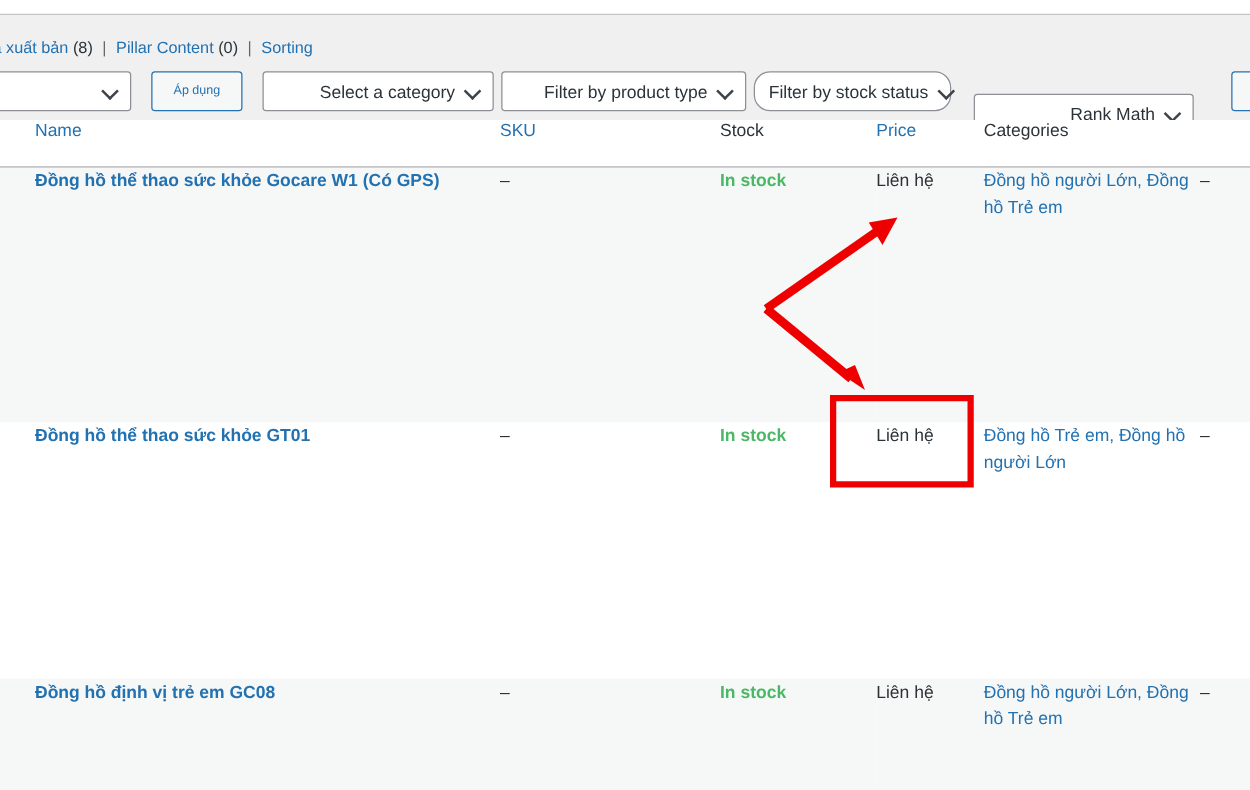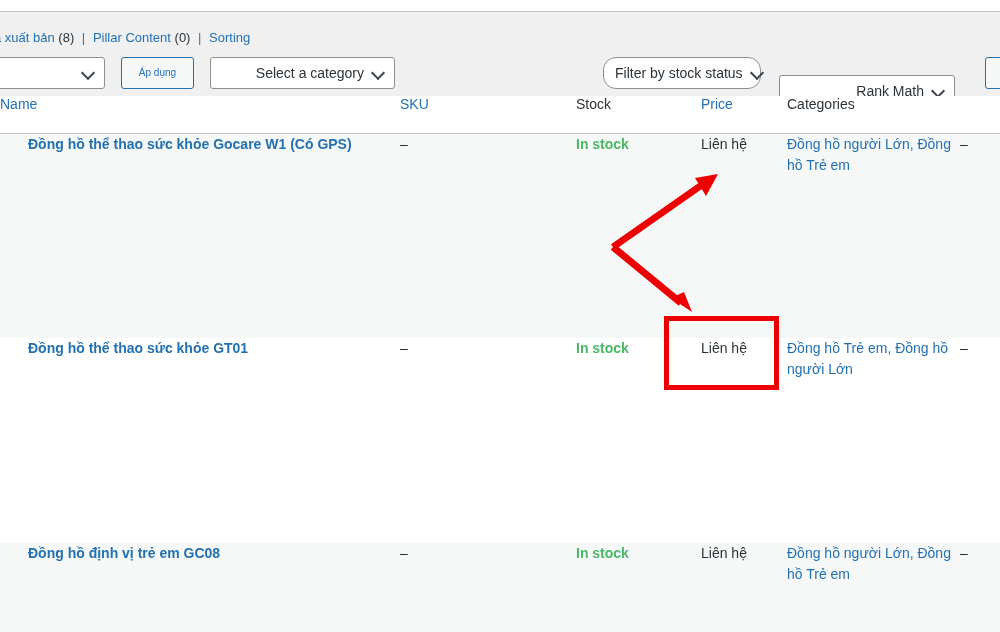--- a/index.html
+++ b/index.html
@@ -157,21 +157,21 @@
     height: 37px;
     padding: 9px 10px 9px 0;
     font-weight: normal;
     font-size: 14px;
     color: #2c3338;
     background: #ffffff;
     border-bottom: 1px solid #c3c4c7;
     white-space: nowrap;
   }
   thead th.sortable-link { color: #2271b1; }
-  thead th:first-child { }
+  thead th:first-child { padding-left: 28px; }
 
   tbody tr.row-alt > td { background: #f6f7f7; }
   tbody tr.row-plain > td { background: #ffffff; }
 
   tbody td {
     padding: 13px 10px 13px 0;
     font-size: 14px;
     line-height: 1.5;
     color: #2c3338;
   }
@@ -237,20 +237,24 @@
     <span class="chev"></span>
   </div>
 
   <div class="btn-outline" id="btn-apply">Áp dụng</div>
 
   <div class="select-box" id="sel-category">
     <span class="sel-label">Select a category</span>
     <span class="chev"></span>
   </div>
 
+  <div class="select-box" id="sel-producttype">
+    <span class="sel-label">Filter by product type</span>
+    <span class="chev"></span>
+  </div>
 
   <div class="select-box" id="sel-stockstatus">
     <span class="sel-label">Filter by stock status</span>
     <span class="chev"></span>
   </div>
 
   <div class="select-box" id="sel-rankmath">
     <span class="sel-label">Rank Math</span>
     <span class="chev"></span>
   </div>

